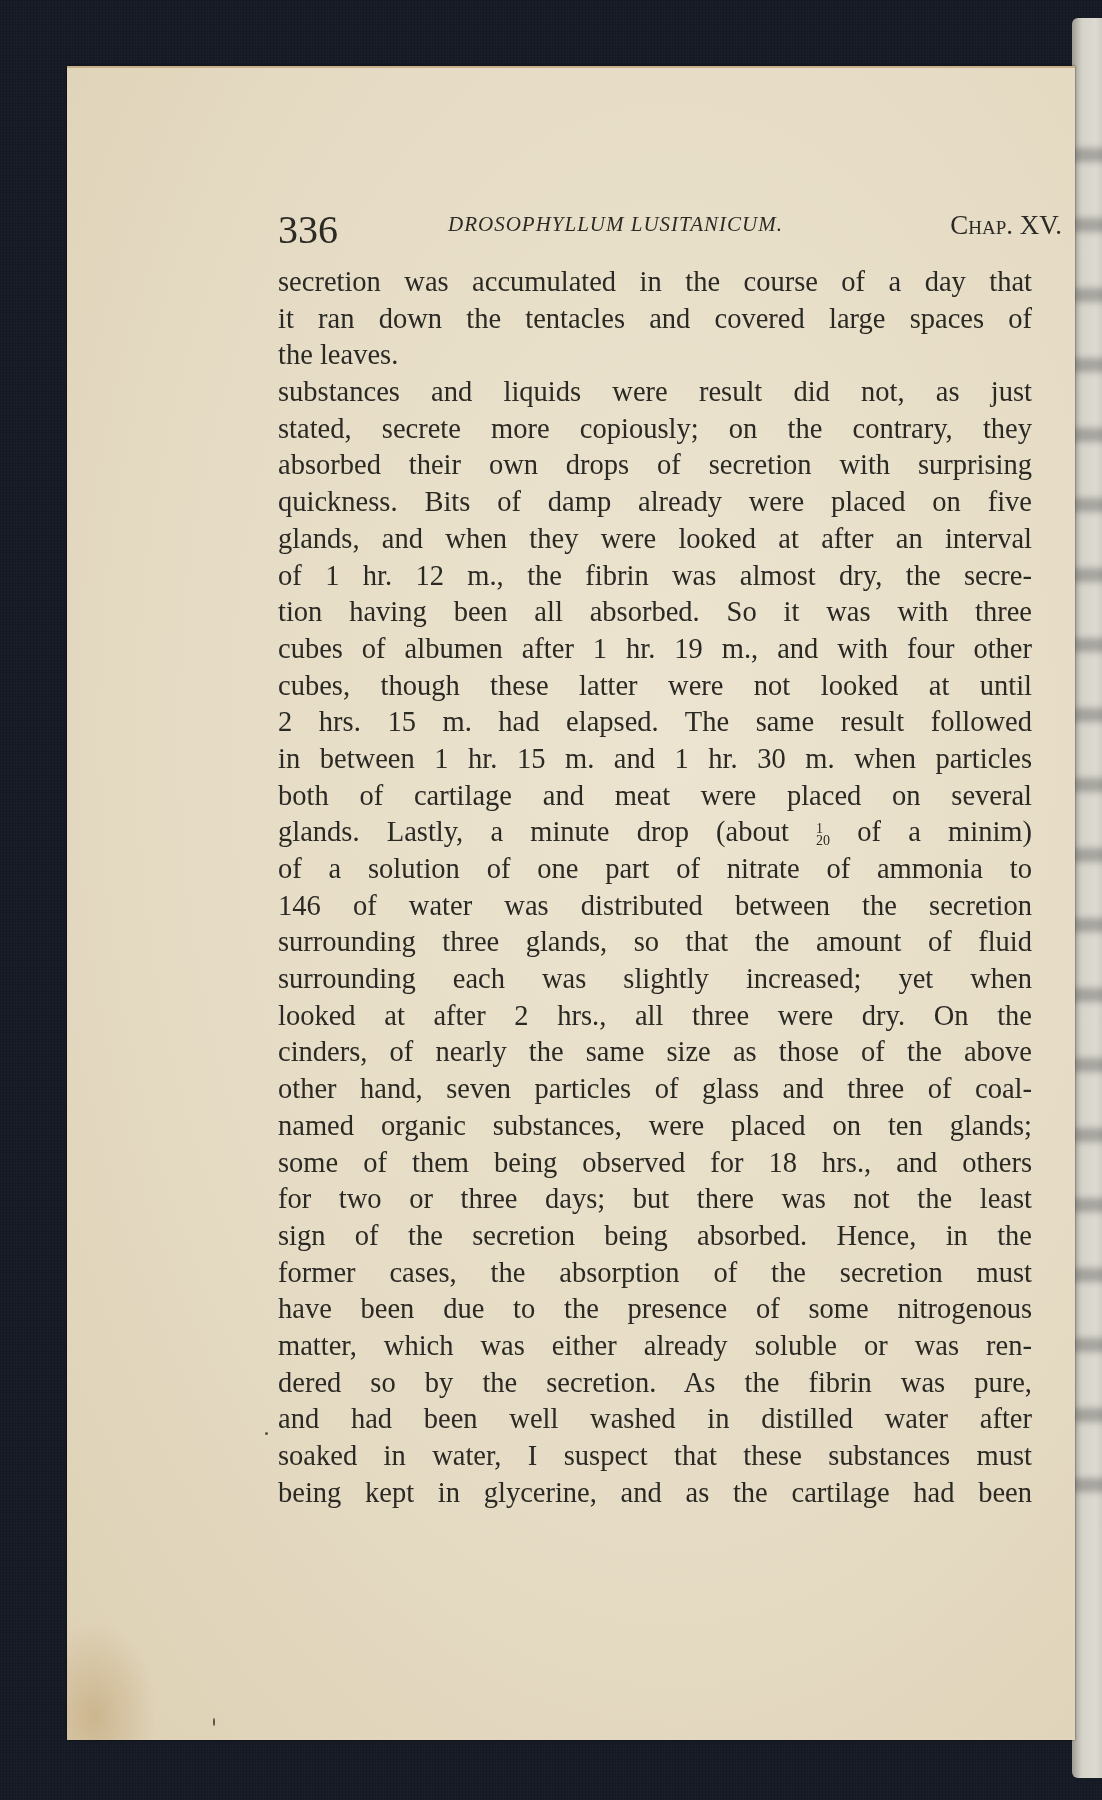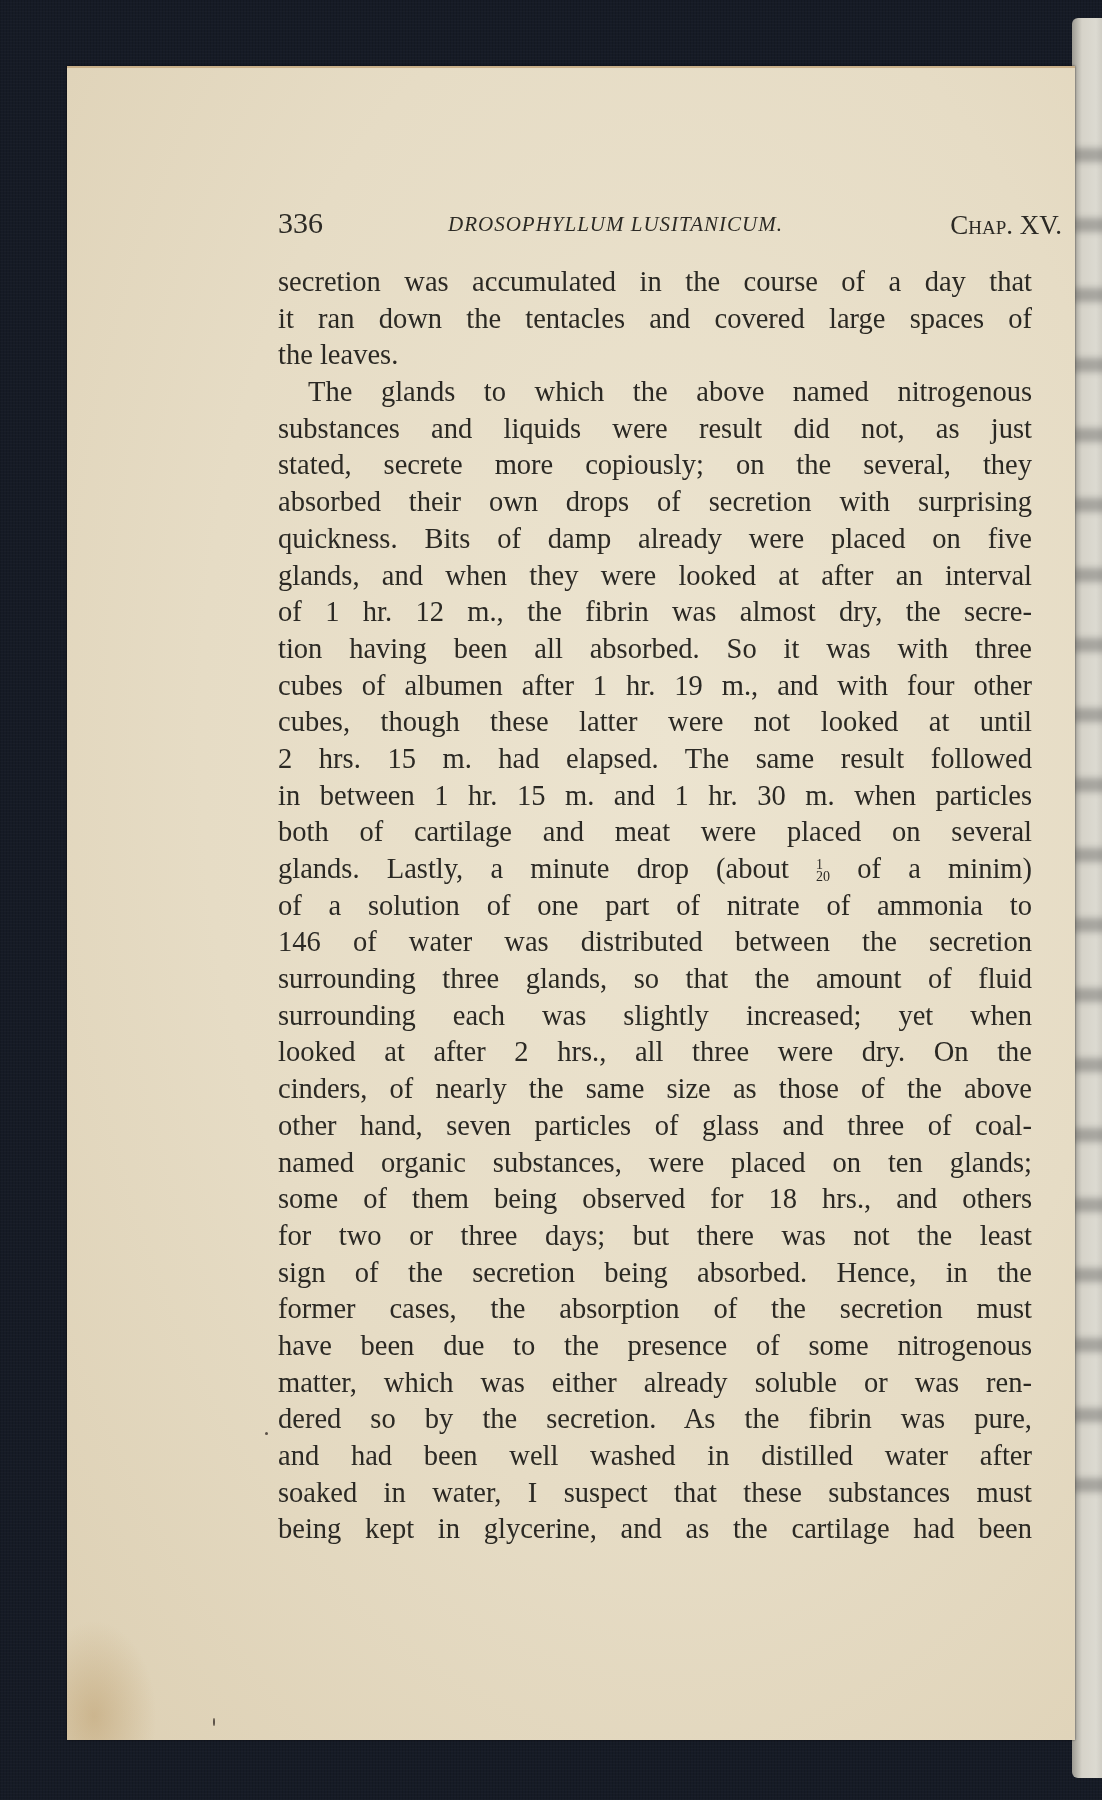--- a/index.html
+++ b/index.html
@@ -31,21 +31,21 @@
       border-top: 2px solid #c9b08a;
     }
     .page::before {
       content: ""; position: absolute; left: 0; bottom: 0; width: 90px; height: 120px;
       background: radial-gradient(ellipse at 30% 80%, rgba(170,130,70,0.35), transparent 70%);
     }
     .running-head {
       position: absolute; left: 211px; top: 138px; width: 820px; height: 40px;
       color: #2c2a25;
     }
-    .folio { position: absolute; left: 0; top: 0; font-size: 30px; }
+    .folio { position: absolute; left: 0; top: 0; font-size: 40px; }
     .title {
       position: absolute; left: 170px; top: 6px; font-size: 21px; letter-spacing: 1px; font-style: italic;
     }
     .chap { position: absolute; right: 36px; top: 4px; font-size: 27px; font-variant: small-caps; }
     .body-text {
       position: absolute; left: 211px; top: 196px; width: 754px;
       color: #2b2924; font-size: 28.5px; line-height: 36.7px;
     }
     .line {
       display: block; white-space: nowrap; text-align: justify; text-align-last: justify;
@@ -89,23 +89,22 @@
   <div class="running-head">
     <span class="folio">336</span>
     <span class="title">DROSOPHYLLUM LUSITANICUM.</span>
     <span class="chap">Chap. XV.</span>
   </div>
 
   <div class="body-text">
     <span class="line">secretion was accumulated in the course of a day that</span>
     <span class="line">it ran down the tentacles and covered large spaces of</span>
     <span class="line last">the leaves.</span>
-    <span class="line indent">The glands to which the above named nitrogenous</span>
     <span class="line">substances and liquids were result did not, as just</span>
-    <span class="line">stated, secrete more copiously; on the several, they</span>
+    <span class="line">stated, secrete more copiously; on the contrary, they</span>
     <span class="line">absorbed their own drops of secretion with surprising</span>
     <span class="line">quickness. Bits of damp already were placed on five</span>
     <span class="line">glands, and when they were looked at after an interval</span>
     <span class="line">of 1 hr. 12 m., the fibrin was almost dry, the secre-</span>
     <span class="line">tion having been all absorbed. So it was with three</span>
     <span class="line">cubes of albumen after 1 hr. 19 m., and with four other</span>
     <span class="line">cubes, though these latter were not looked at until</span>
     <span class="line">2 hrs. 15 m. had elapsed. The same result followed</span>
     <span class="line">in between 1 hr. 15 m. and 1 hr. 30 m. when particles</span>
     <span class="line">both of cartilage and meat were placed on several</span>

